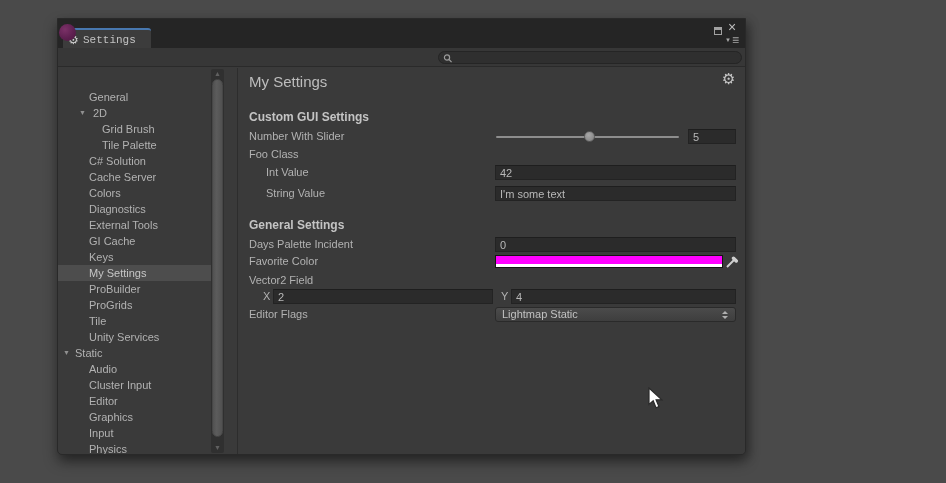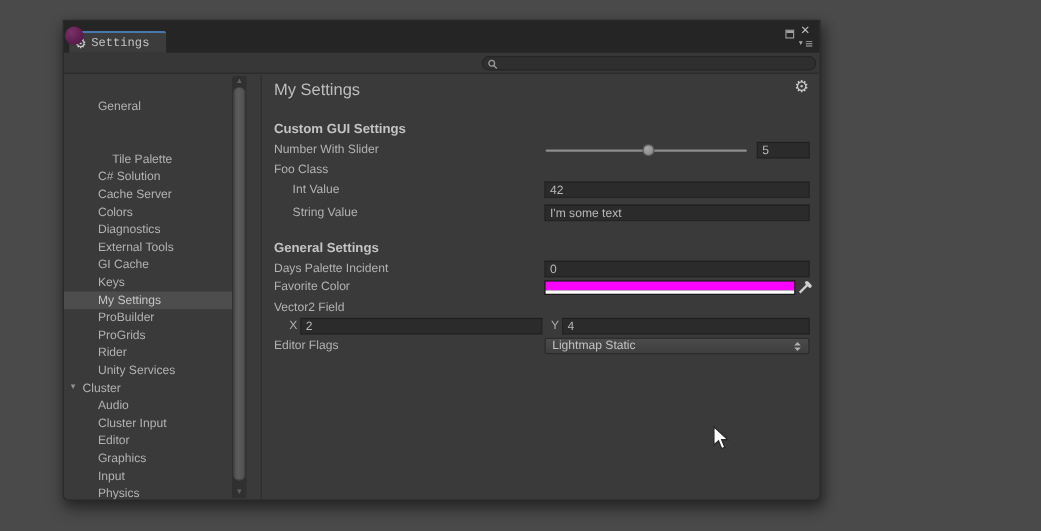--- a/index.html
+++ b/index.html
@@ -139,20 +139,27 @@
         <input type="text" value="" style="">
       </div>
     </div>
 
     <div class="win-body">
 
       <div class="sidebar">
         <div class="trow lvl1" style="top:21px">
             <span class="tlabel">General</span>
           </div>
+        <div class="trow lvl1" style="top:37px">
+            <span class="tri1">▼</span>
+            <span class="tlabel" style="left:35px">2D</span>
+          </div>
+        <div class="trow lvl2" style="top:53px">
+            <span class="tlabel">Grid Brush</span>
+          </div>
         <div class="trow lvl2" style="top:69px">
             <span class="tlabel">Tile Palette</span>
           </div>
         <div class="trow lvl1" style="top:85px">
             <span class="tlabel">C# Solution</span>
           </div>
         <div class="trow lvl1" style="top:101px">
             <span class="tlabel">Cache Server</span>
           </div>
         <div class="trow lvl1" style="top:117px">
@@ -173,28 +180,28 @@
         <div class="trow lvl1 sel" style="top:197px">
             <span class="tlabel">My Settings</span>
           </div>
         <div class="trow lvl1" style="top:213px">
             <span class="tlabel">ProBuilder</span>
           </div>
         <div class="trow lvl1" style="top:229px">
             <span class="tlabel">ProGrids</span>
           </div>
         <div class="trow lvl1" style="top:245px">
-            <span class="tlabel">Rider</span>
+            <span class="tlabel">Tile</span>
           </div>
         <div class="trow lvl1" style="top:261px">
             <span class="tlabel">Unity Services</span>
           </div>
         <div class="trow lvl0" style="top:277px">
             <span class="tri0">▼</span>
-            <span class="tlabel">Cluster</span>
+            <span class="tlabel">Static</span>
           </div>
         <div class="trow lvl1" style="top:293px">
             <span class="tlabel">Audio</span>
           </div>
         <div class="trow lvl1" style="top:309px">
             <span class="tlabel">Cluster Input</span>
           </div>
         <div class="trow lvl1" style="top:325px">
             <span class="tlabel">Editor</span>
           </div>

